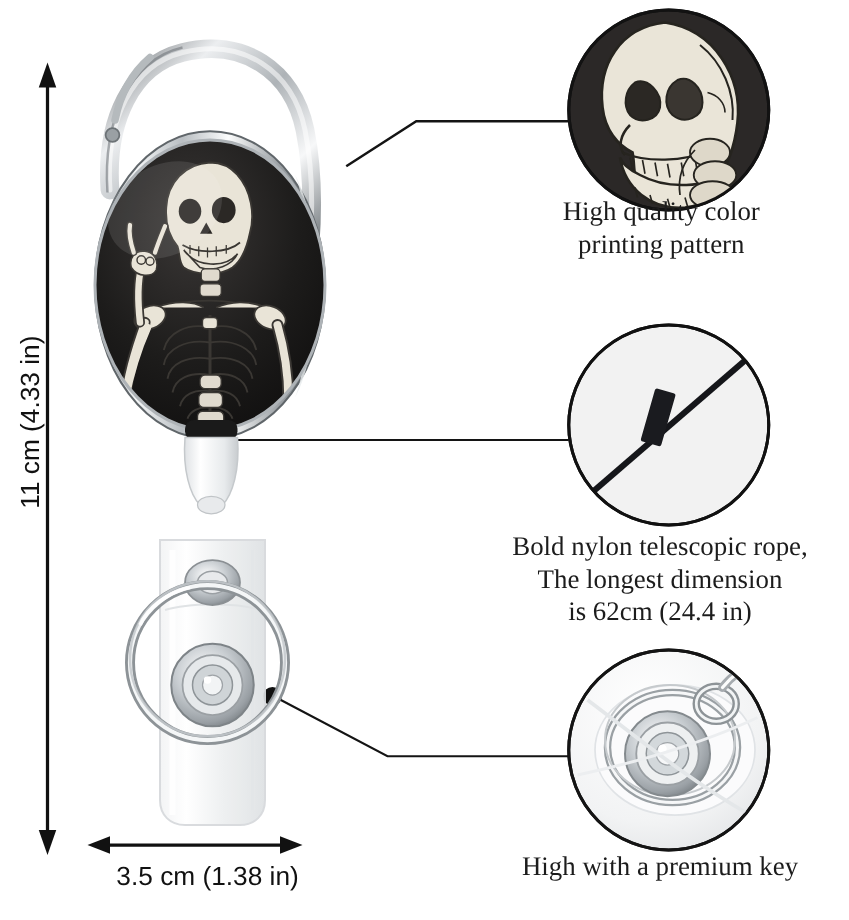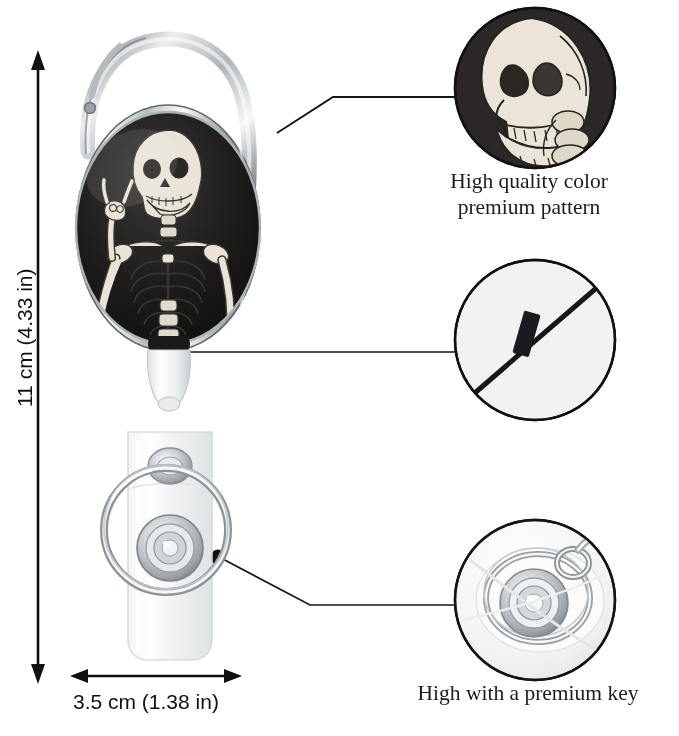--- a/index.html
+++ b/index.html
@@ -5,25 +5,25 @@
   html,body{margin:0;padding:0;background:#ffffff;}
   body{width:679px;height:736px;position:relative;overflow:hidden;
        font-family:"Liberation Serif",serif;color:#1a1a1a;}
   .stage{position:absolute;left:0;top:0;width:679px;height:736px;}
   .svg-layer{position:absolute;left:0;top:0;width:679px;height:736px;}
 
   .dim-label{position:absolute;font-family:"Liberation Sans",sans-serif;
              color:#111;white-space:nowrap;}
   #dim-vert-label{left:-40px;top:330px;width:130px;font-size:21px;
                   text-align:center;transform:rotate(-90deg);transform-origin:center center;}
-  #dim-horiz-label{left:73px;top:690px;width:166px;text-align:left;font-size:21px;}
+  #dim-horiz-label{left:73px;top:690px;width:166px;text-align:right;font-size:21px;}
 
   .caption{position:absolute;text-align:center;font-size:21.5px;
            line-height:1.22;color:#1c1c1c;font-family:"Liberation Serif",serif;}
-  #caption-print{left:383px;top:168px;width:292px;}
+  #caption-print{left:383px;top:156px;width:292px;}
   #caption-rope{left:378px;top:424px;width:300px;}
   #caption-ring{left:378px;top:680px;width:300px;}
   .cap-line{display:block;}
 </style>
 </head>
 <body>
 
 <div class="stage">
 
   <svg class="svg-layer" viewBox="0 0 679 736">
@@ -327,21 +327,26 @@
       </g>
       <circle cx="535" cy="600" r="80" fill="none" stroke="#141414" stroke-width="2.4"></circle>
     </g>
   </svg>
 
   <div class="dim-label" id="dim-vert-label">11 cm (4.33 in)</div>
   <div class="dim-label" id="dim-horiz-label">3.5 cm (1.38 in)</div>
 
   <div class="caption" id="caption-print">
     <span class="cap-line">High quality color</span>
-    <span class="cap-line">premium pattern</span>
+    <span class="cap-line">printing pattern</span>
   </div>
 
+  <div class="caption" id="caption-rope">
+    <span class="cap-line">Bold nylon telescopic rope,</span>
+    <span class="cap-line">The longest dimension</span>
+    <span class="cap-line">is 62cm (24.4 in)</span>
+  </div>
 
   <div class="caption" id="caption-ring">
     <span class="cap-line">High with a premium key</span>
   </div>
 
 </div>
 
 </body></html>

